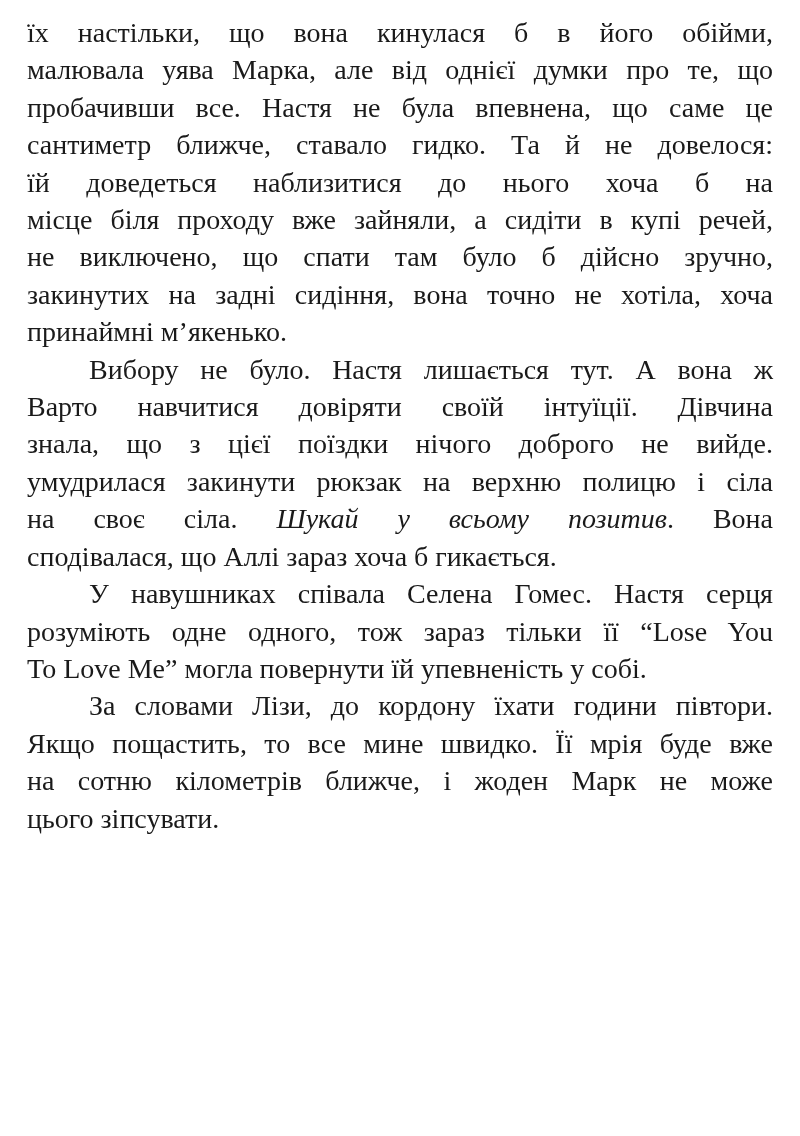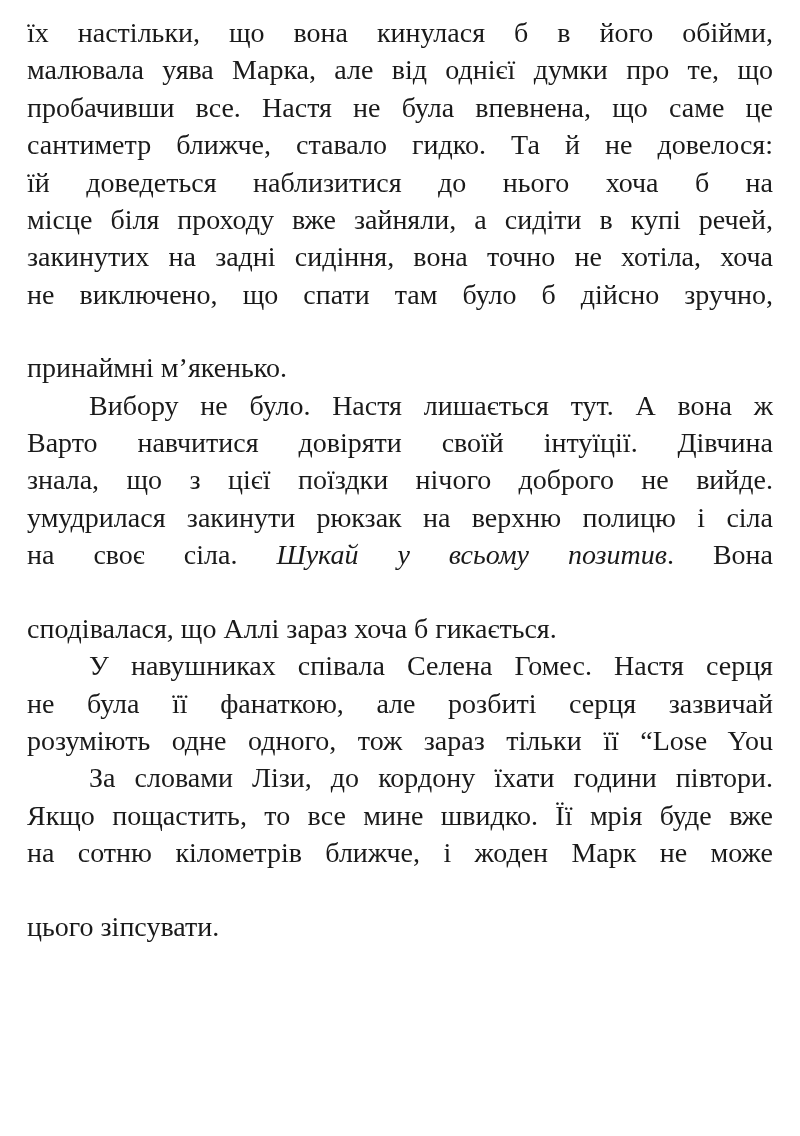--- a/index.html
+++ b/index.html
@@ -25,21 +25,20 @@
   .line {
     font-size: 28px;
     line-height: 37.4px;
     text-align: justify;
     text-align-last: justify;
     white-space: normal;
     color: #1a1a1a;
   }
   .line.para-end {
     text-align-last: left;
-    margin-top: 36px;
   }
   .line.indent {
     text-indent: 62px;
   }
   .italic {
     font-style: italic;
   }
   .page-number {
     position: absolute;
     top: 1120px;
@@ -55,31 +54,31 @@
 <body>
 
 <div class="page">
   <div class="page-text">
       <div class="line"><span>їх настільки, що вона кинулася б в його обійми,</span></div>
       <div class="line"><span>малювала уява Марка, але від однієї думки про те, що</span></div>
       <div class="line"><span>пробачивши все. Настя не була впевнена, що саме це</span></div>
       <div class="line"><span>сантиметр ближче, ставало гидко. Та й не довелося:</span></div>
       <div class="line"><span>їй доведеться наблизитися до нього хоча б на</span></div>
       <div class="line"><span>місце біля проходу вже зайняли, а сидіти в купі речей,</span></div>
+      <div class="line"><span>не виключено, що спати там було б дійсно зручно,</span></div>
       <div class="line"><span>закинутих на задні сидіння, вона точно не хотіла, хоча</span></div>
-      <div class="line"><span>не виключено, що спати там було б дійсно зручно,</span></div>
       <div class="line para-end"><span>принаймні м’якенько.</span></div>
       <div class="line indent"><span>Вибору не було. Настя лишається тут. А вона ж</span></div>
       <div class="line"><span>Варто навчитися довіряти своїй інтуїції. Дівчина</span></div>
       <div class="line"><span>знала, що з цієї поїздки нічого доброго не вийде.</span></div>
       <div class="line"><span>умудрилася закинути рюкзак на верхню полицю і сіла</span></div>
       <div class="line"><span>на своє сіла. </span><span class="italic">Шукай у всьому позитив</span><span>. Вона</span></div>
       <div class="line para-end"><span>сподівалася, що Аллі зараз хоча б гикається.</span></div>
       <div class="line indent"><span>У навушниках співала Селена Гомес. Настя серця</span></div>
-      <div class="line"><span>не була її фанаткою, але розбиті серця зазвичай</span></div>
       <div class="line"><span>розуміють одне одного, тож зараз тільки її “Lose You</span></div>
+      <div class="line para-end"><span>To Love Me” могла повернути їй упевненість у собі.</span></div>
       <div class="line indent"><span>За словами Лізи, до кордону їхати години півтори.</span></div>
       <div class="line"><span>Якщо пощастить, то все мине швидко. Її мрія буде вже</span></div>
       <div class="line"><span>на сотню кілометрів ближче, і жоден Марк не може</span></div>
       <div class="line para-end"><span>цього зіпсувати.</span></div>
     </div>
   <div class="page-number">16</div>
 </div>
 
 </body></html>

